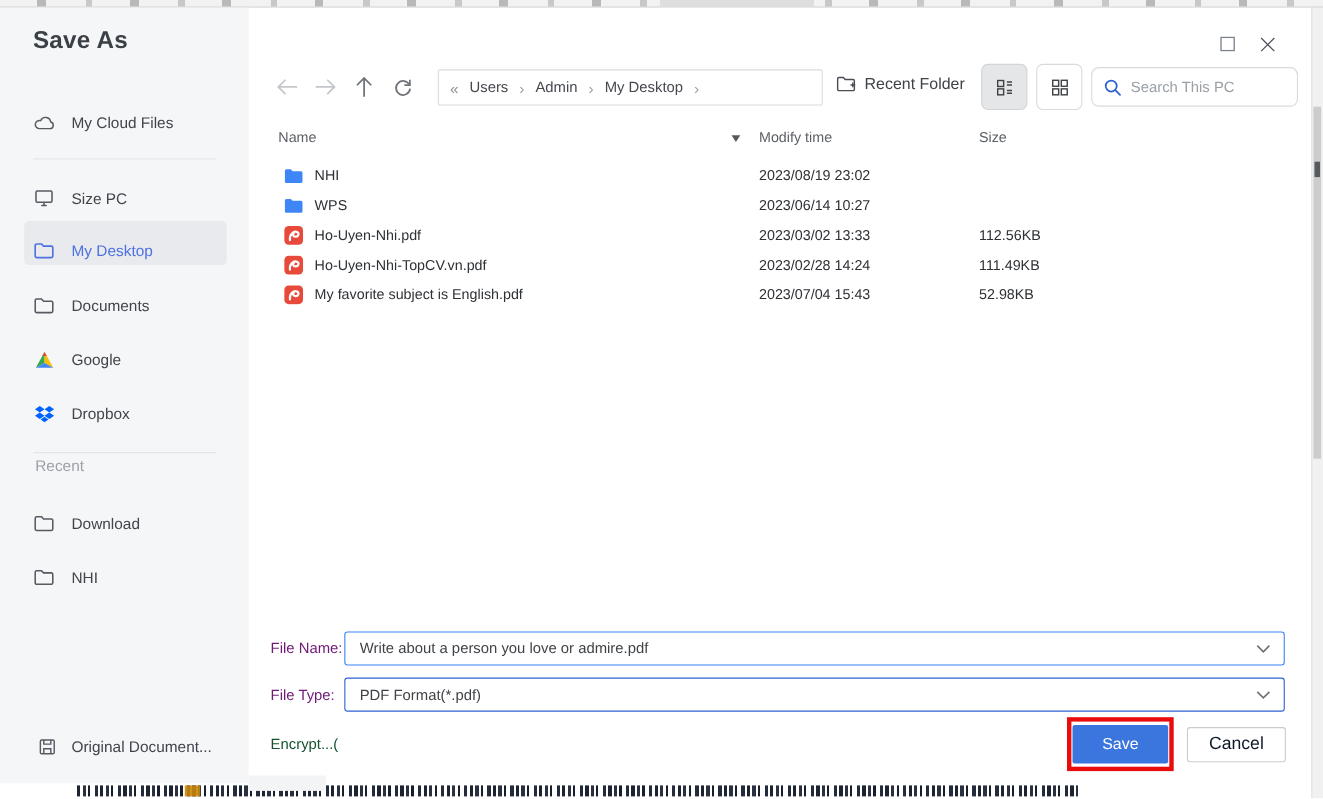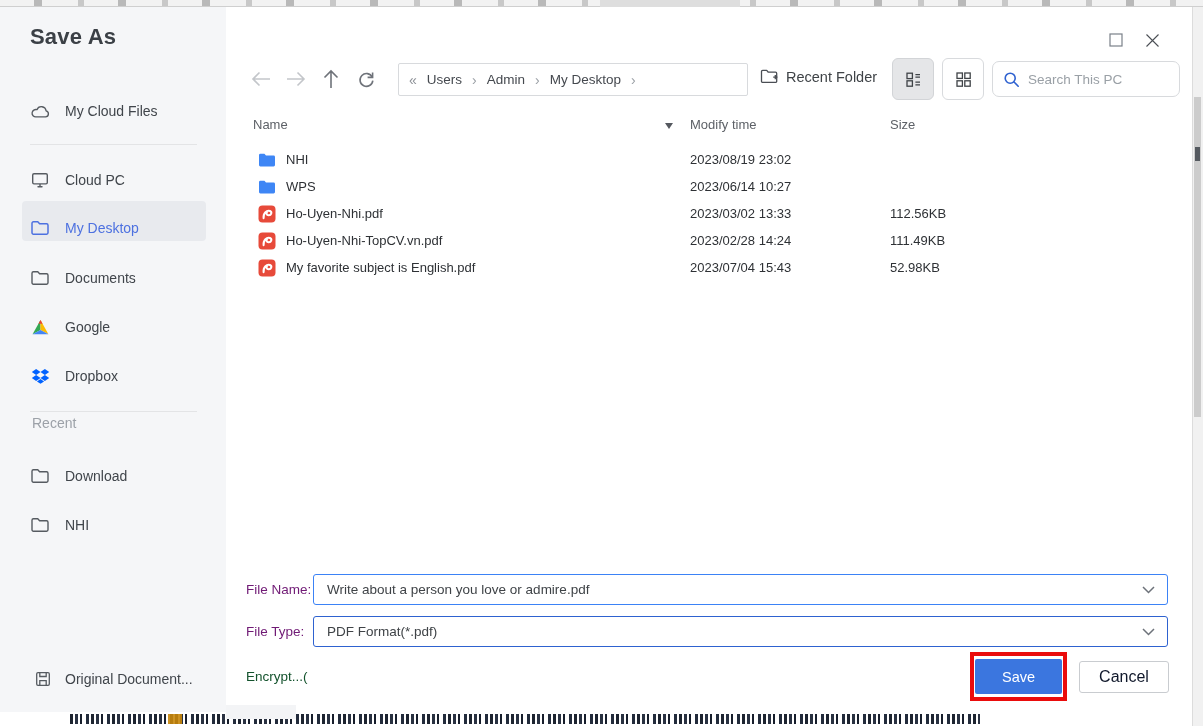--- a/index.html
+++ b/index.html
@@ -104,21 +104,21 @@
       <div class="divider" style="top:137px;"></div>
 
       <div class="side-item" style="top:159px;">
         <span class="si-icon">
           <svg width="20" height="20" viewBox="0 0 20 20">
               <rect x="2.7" y="3.7" width="14.6" height="10.2" rx="1.3" fill="none" stroke="#565b61" stroke-width="1.4"></rect>
               <path d="M8 16.8 h4" stroke="#565b61" stroke-width="1.4" stroke-linecap="round"></path>
               <path d="M10 14 v2.6" stroke="#565b61" stroke-width="1.4"></path>
             </svg>
         </span>
-        <span>Cloud PC</span>
+        <span>Size PC</span>
       </div>
 
       <div class="side-sel"></div>
       <div class="side-item selected" style="top:207px;">
         <span class="si-icon">
           <svg width="20" height="18" viewBox="0 0 20 18">
               <path d="M2 4.2 a1.4 1.4 0 0 1 1.4-1.4 h4.4 l1.8 2 h7 a1.4 1.4 0 0 1 1.4 1.4 v7.6 a1.4 1.4 0 0 1-1.4 1.4 H3.4 A1.4 1.4 0 0 1 2 13.8 z" fill="none" stroke="#4d71e0" stroke-width="1.5" stroke-linejoin="round"></path>
             </svg>
         </span>
         <span>My Desktop</span>

